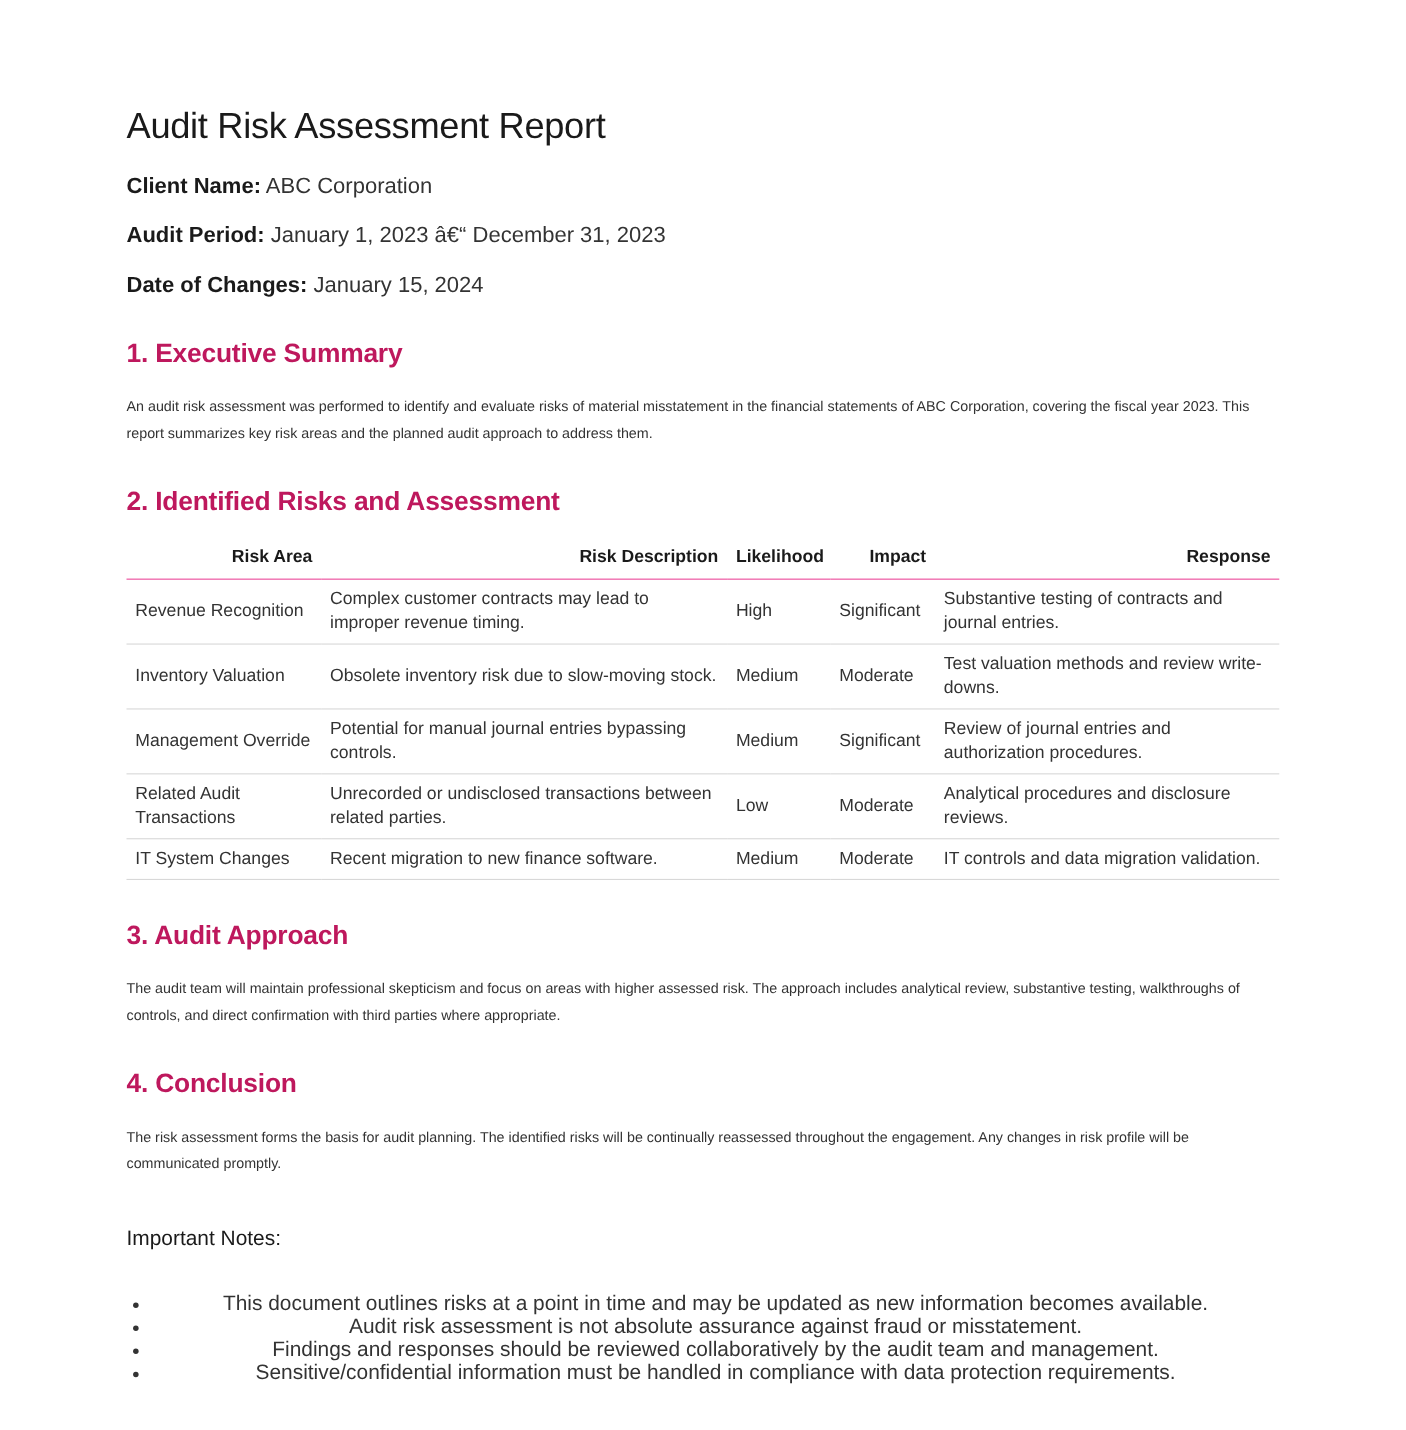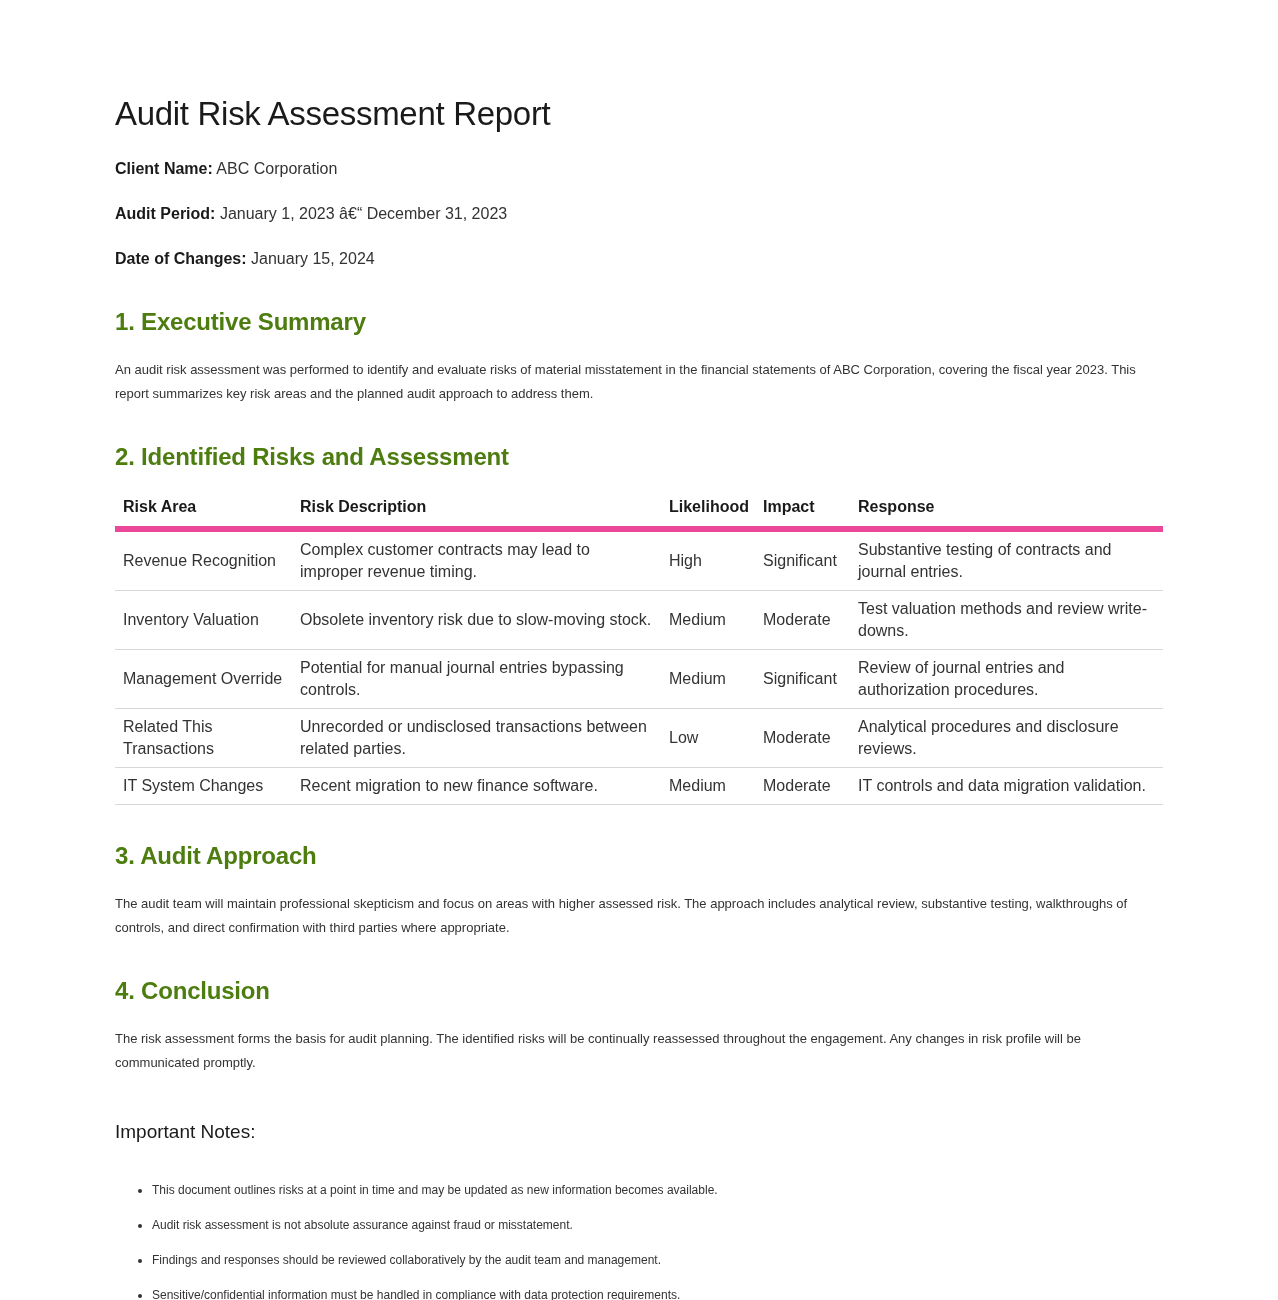--- a/index.html
+++ b/index.html
@@ -16,50 +16,50 @@
   }
   h1.doc-title {
     font-size: 33px;
     line-height: 1.1;
     font-weight: 400;
     color: #1a1a1a;
     margin: 0 0 25px 0;
     letter-spacing: -0.3px;
   }
   .meta-line {
-    font-size: 16px;
+    font-size: 20px;
     line-height: 24px;
     margin: 0 0 21px 0;
   }
   .meta-line b { color: #1a1a1a; }
   h2.section-heading {
     font-size: 24px;
     font-weight: 700;
-    color: #4d7c0f;
+    color: #be185d;
     margin: 37px 0 22px 0;
     letter-spacing: -0.2px;
   }
   p.body-text {
     font-size: 13px;
     line-height: 24px;
     margin: 0 0 21px 0;
   }
   table.risk-table {
     border-collapse: collapse;
     table-layout: fixed;
     width: 100%;
     margin: 10px 0 14px 0;
   }
   table.risk-table th {
-    text-align: left;
+    text-align: right;
     font-weight: 700;
     color: #1a1a1a;
     font-size: 16px;
     padding: 5px 8px 10px 8px;
-    border-bottom: 6px solid #ec4899;
+    border-bottom: 1px solid #ec4899;
     vertical-align: bottom;
   }
   table.risk-table td {
     font-size: 16px;
     line-height: 22px;
     padding: 7px 8px;
     border-bottom: 1px solid #d8d8d8;
     vertical-align: middle;
   }
   col.c-area { width: 177px; }
@@ -71,23 +71,24 @@
     font-size: 19px;
     font-weight: 400;
     color: #1a1a1a;
     margin: 46px 0 37px 0;
   }
   ul.notes-list {
     margin: 0;
     padding-left: 23px;
   }
   ul.notes-list li {
-    font-size: 12px;
+    font-size: 19px;
     line-height: 21px;
-    margin: 14px;
+    margin: 0;
+    text-align: center;
   }
 </style>
 </head>
 <body>
 
 <div class="page">
 
   <h1 class="doc-title">Audit Risk Assessment Report</h1>
 
   <p class="meta-line"><b>Client Name:</b> <span>ABC Corporation</span></p>
@@ -135,21 +136,21 @@
         <td>Test valuation methods and review write-downs.</td>
       </tr>
       <tr>
         <td>Management Override</td>
         <td>Potential for manual journal entries bypassing controls.</td>
         <td>Medium</td>
         <td>Significant</td>
         <td>Review of journal entries and authorization procedures.</td>
       </tr>
       <tr>
-        <td>Related This Transactions</td>
+        <td>Related Audit Transactions</td>
         <td>Unrecorded or undisclosed transactions between related parties.</td>
         <td>Low</td>
         <td>Moderate</td>
         <td>Analytical procedures and disclosure reviews.</td>
       </tr>
       <tr>
         <td>IT System Changes</td>
         <td>Recent migration to new finance software.</td>
         <td>Medium</td>
         <td>Moderate</td>

